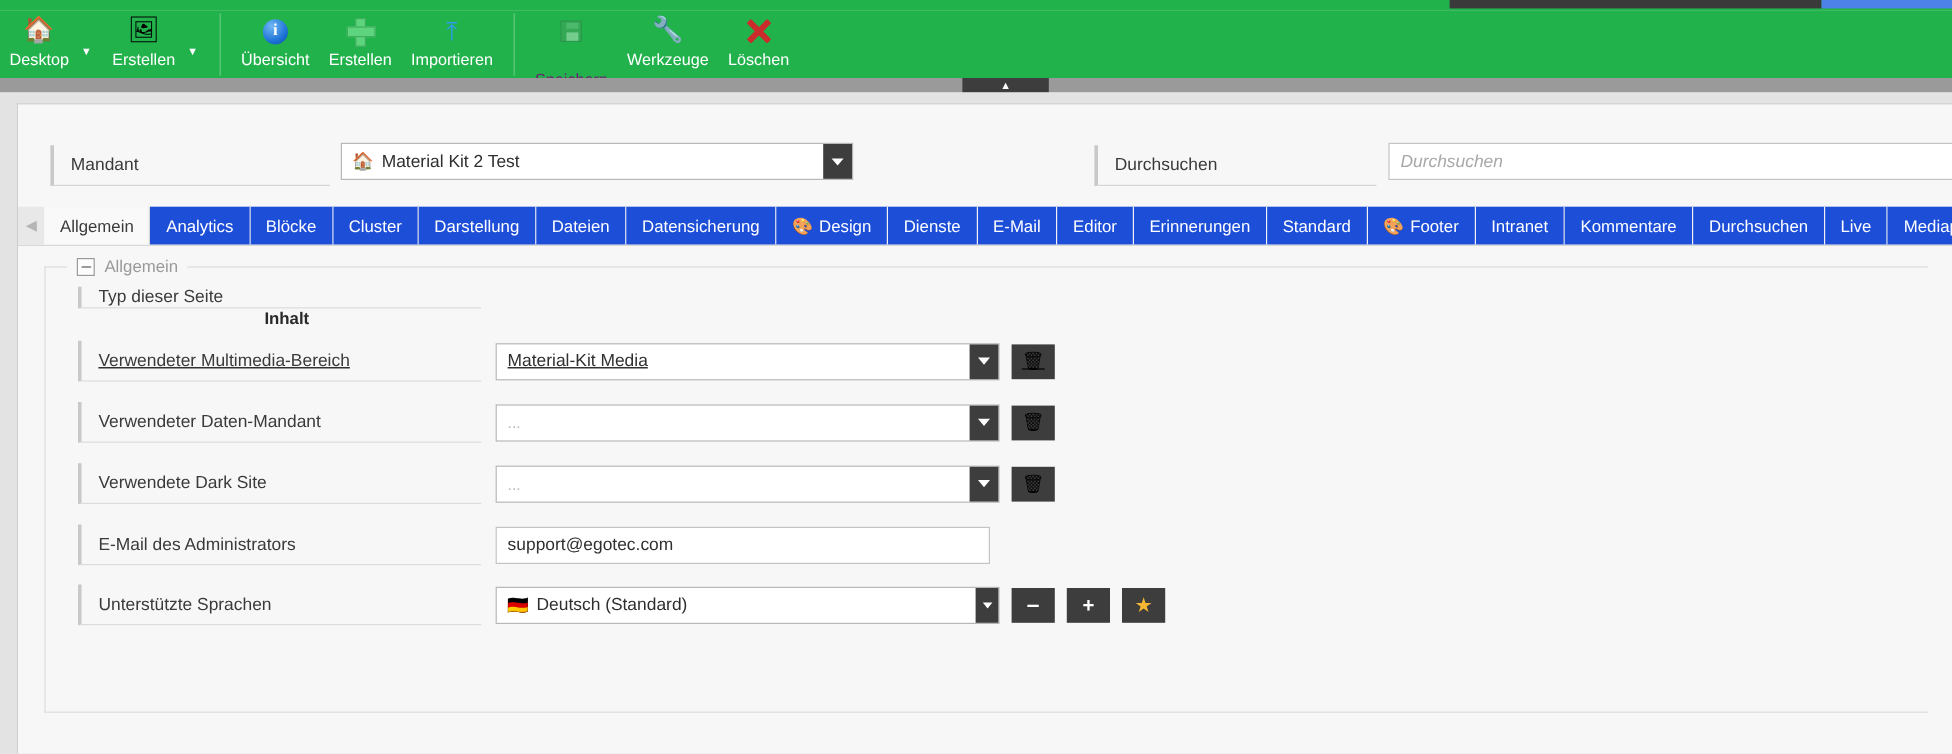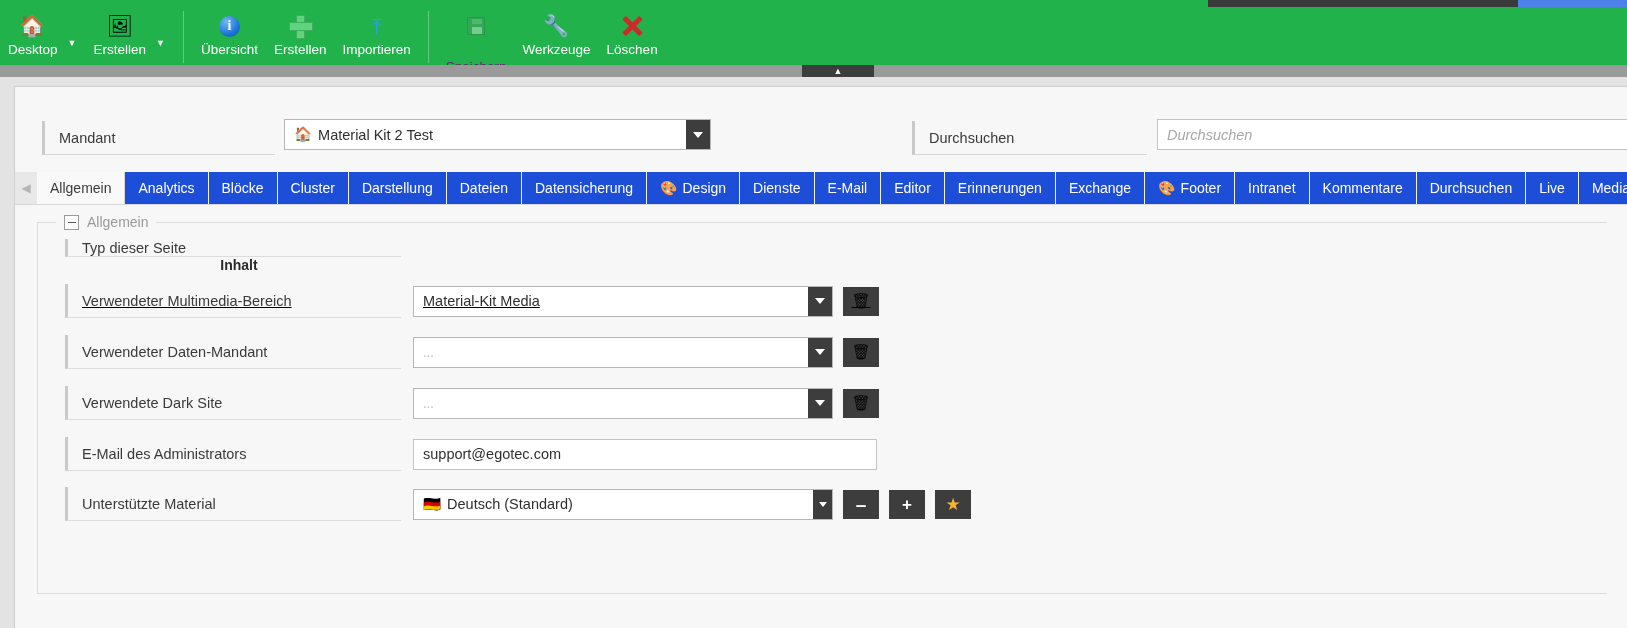--- a/index.html
+++ b/index.html
@@ -461,21 +461,21 @@
         <div class="tab">
           <span>E-Mail</span>
         </div>
         <div class="tab">
           <span>Editor</span>
         </div>
         <div class="tab">
           <span>Erinnerungen</span>
         </div>
         <div class="tab">
-          <span>Exchange</span>
+          <span>Standard</span>
         </div>
         <div class="tab">
           <span class="temoji">🎨</span>
           <span>Footer</span>
         </div>
         <div class="tab">
           <span>Intranet</span>
         </div>
         <div class="tab">
           <span>Kommentare</span>
@@ -550,25 +550,25 @@
                 </span>
               </div>
               <div class="iconbtn">
                 <span class="tr">🗑</span>
               </div>
             </div>
           </div>
           <div class="frow" style="top: 214px;">
             <div class="flabel">E-Mail des Administrators</div>
             <div class="fvalue">
-              <input type="text" class="txtinput" value="support@egotec.com" style="width: 464px;">
+              <input type="text" class="txtinput" value="support@egotec.com" style="width: 412px;">
             </div>
           </div>
           <div class="frow" style="top: 264px;">
-            <div class="flabel">Unterstützte Material</div>
+            <div class="flabel">Unterstützte Sprachen</div>
             <div class="fvalue">
               <div class="sel small" style="width: 420px;">
                 <span class="sel-txt">
                   <span>🇩🇪</span>
                   <span>Deutsch (Standard)</span>
                 </span>
                 <span class="sel-btn">
                   <span class="cv"></span>
                 </span>
               </div>

